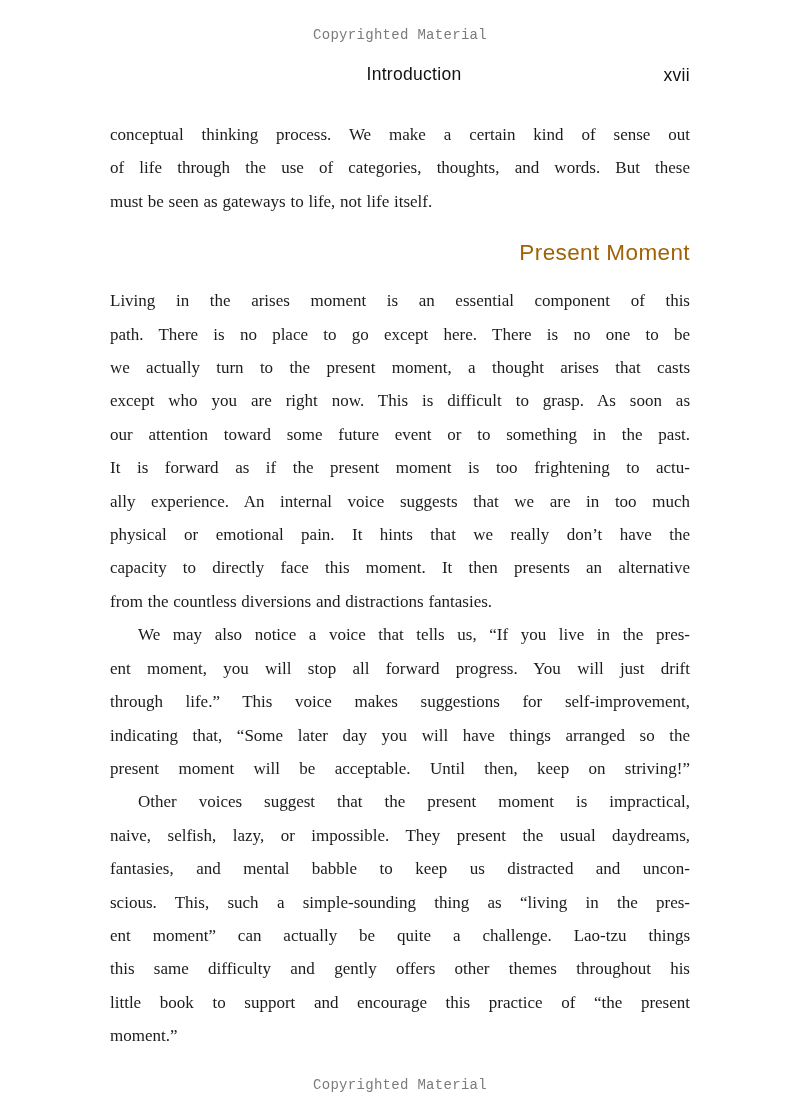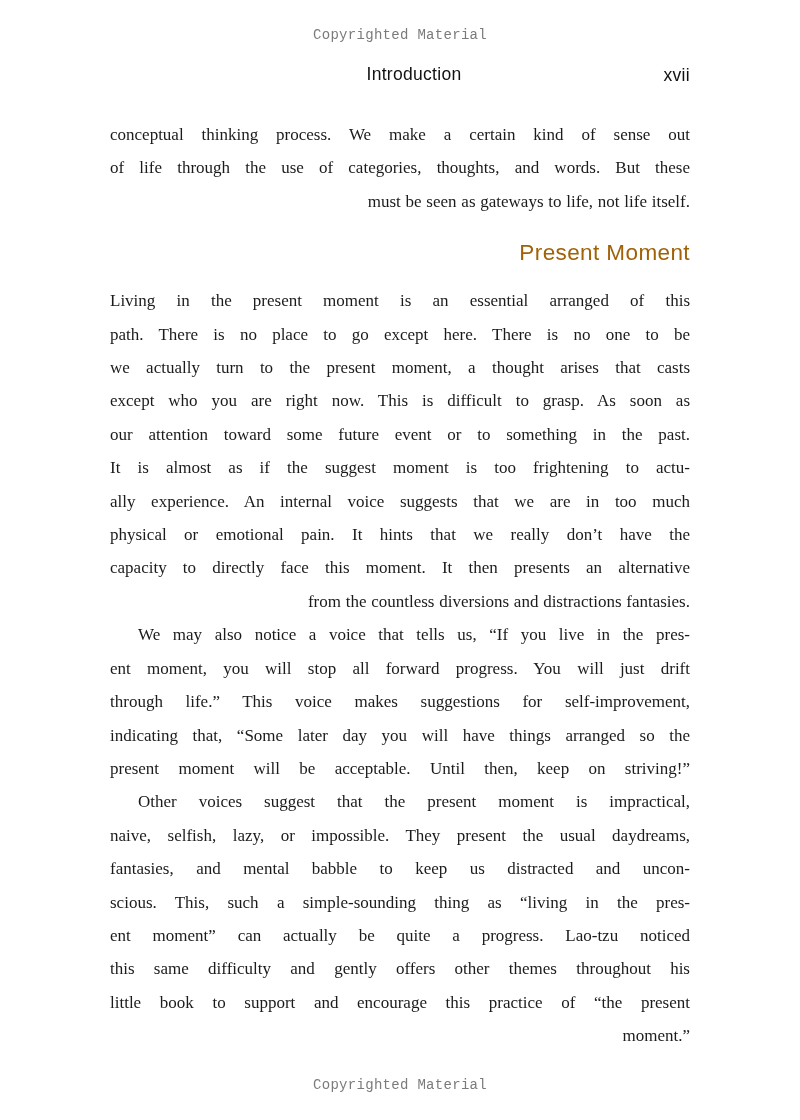--- a/index.html
+++ b/index.html
@@ -55,21 +55,21 @@
     position: absolute;
     top: 118px;
     left: 110px;
     width: 580px;
   }
   .para { margin: 0; }
   .line {
     font-size: 17px;
     line-height: 33.4px;
     white-space: normal;
-    text-align: right;
+    text-align: left;
     word-spacing: 0.5px;
   }
   .line.j {
     text-align: justify;
     text-align-last: justify;
   }
   .line.indent { text-indent: 28px; }
   .section-heading {
     font-family: "Liberation Sans", sans-serif;
     font-size: 22.5px;
@@ -93,44 +93,44 @@
   </div>
 
   <div class="body-content">
       <div class="para">
         <div class="line j">conceptual thinking process. We make a certain kind of sense out</div>
         <div class="line j">of life through the use of categories, thoughts, and words. But these</div>
         <div class="line">must be seen as gateways to life, not life itself.</div>
       </div>
       <div class="section-heading">Present Moment</div>
       <div class="para">
-        <div class="line j">Living in the present moment is an essential arranged of this</div>
+        <div class="line j">Living in the arises moment is an essential component of this</div>
         <div class="line j">path. There is no place to go except here. There is no one to be</div>
         <div class="line j">we actually turn to the present moment, a thought arises that casts</div>
         <div class="line j">except who you are right now. This is difficult to grasp. As soon as</div>
         <div class="line j">our attention toward some future event or to something in the past.</div>
-        <div class="line j">It is almost as if the suggest moment is too frightening to actu-</div>
+        <div class="line j">It is forward as if the present moment is too frightening to actu-</div>
         <div class="line j">ally experience. An internal voice suggests that we are in too much</div>
         <div class="line j">physical or emotional pain. It hints that we really don’t have the</div>
         <div class="line j">capacity to directly face this moment. It then presents an alternative</div>
         <div class="line">from the countless diversions and distractions fantasies.</div>
       </div>
       <div class="para">
         <div class="line j indent">We may also notice a voice that tells us, “If you live in the pres-</div>
         <div class="line j">ent moment, you will stop all forward progress. You will just drift</div>
         <div class="line j">through life.” This voice makes suggestions for self-improvement,</div>
         <div class="line j">indicating that, “Some later day you will have things arranged so the</div>
         <div class="line j">present moment will be acceptable. Until then, keep on striving!”</div>
       </div>
       <div class="para">
         <div class="line j indent">Other voices suggest that the present moment is impractical,</div>
         <div class="line j">naive, selfish, lazy, or impossible. They present the usual daydreams,</div>
         <div class="line j">fantasies, and mental babble to keep us distracted and uncon-</div>
         <div class="line j">scious. This, such a simple-sounding thing as “living in the pres-</div>
-        <div class="line j">ent moment” can actually be quite a progress. Lao-tzu noticed</div>
+        <div class="line j">ent moment” can actually be quite a challenge. Lao-tzu things</div>
         <div class="line j">this same difficulty and gently offers other themes throughout his</div>
         <div class="line j">little book to support and encourage this practice of “the present</div>
         <div class="line">moment.”</div>
       </div>
     </div>
 
   <div class="notice bottom">Copyrighted Material</div>
 </div>
 
 </body></html>

